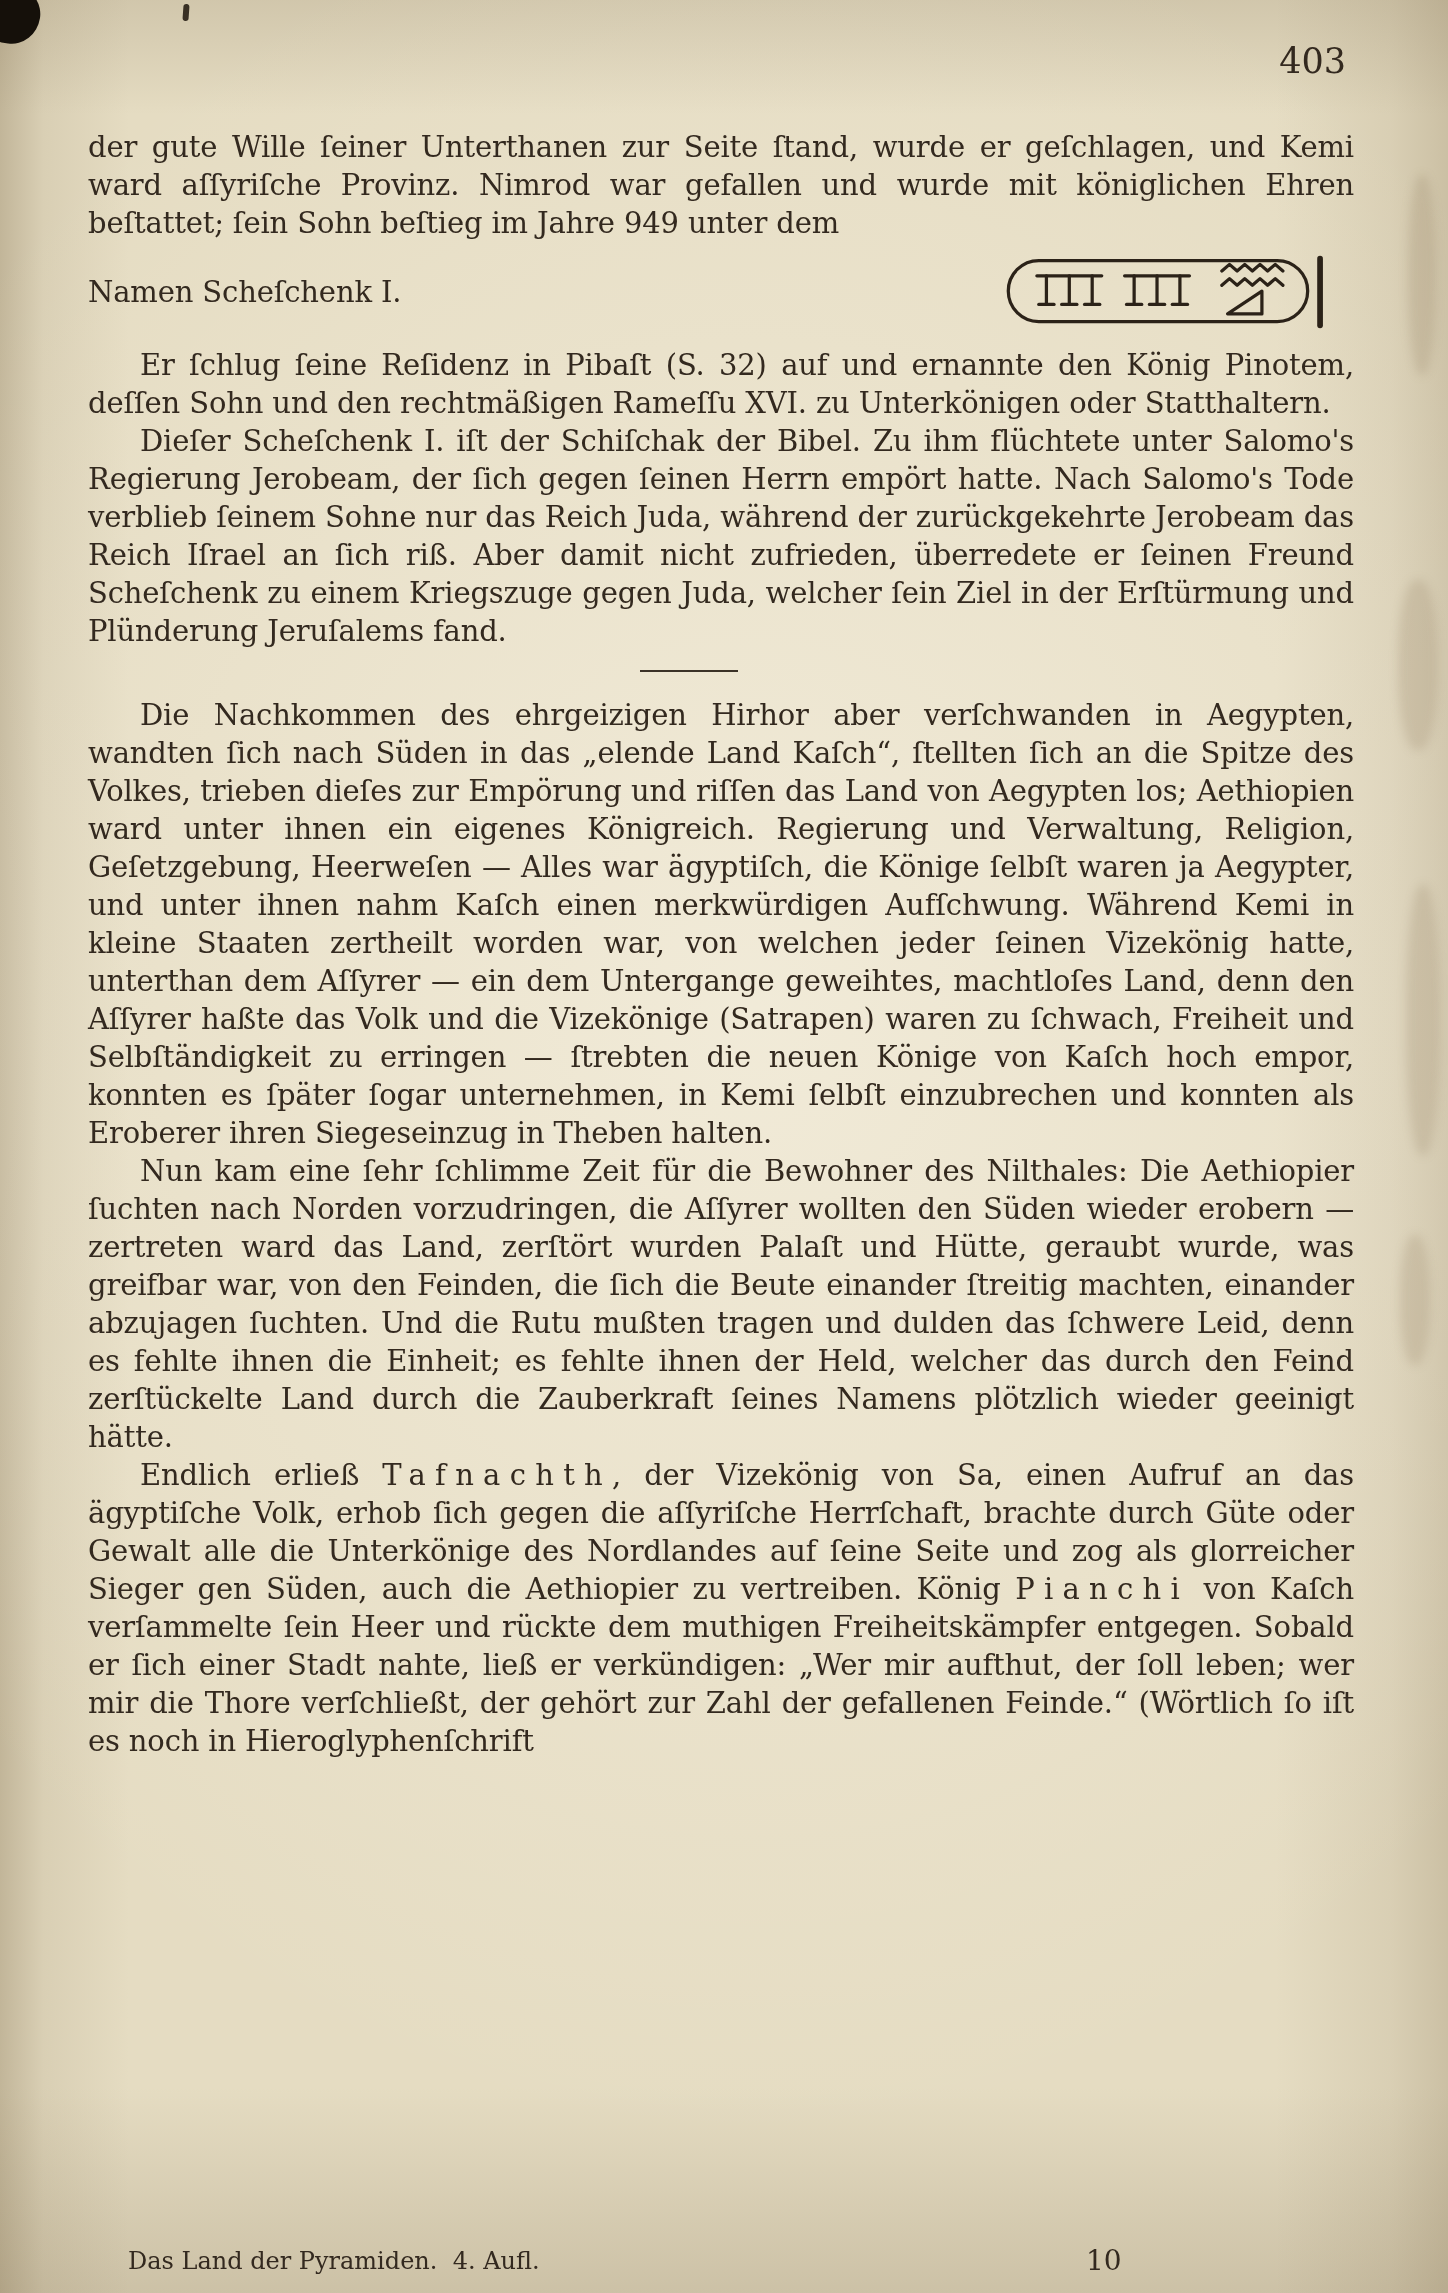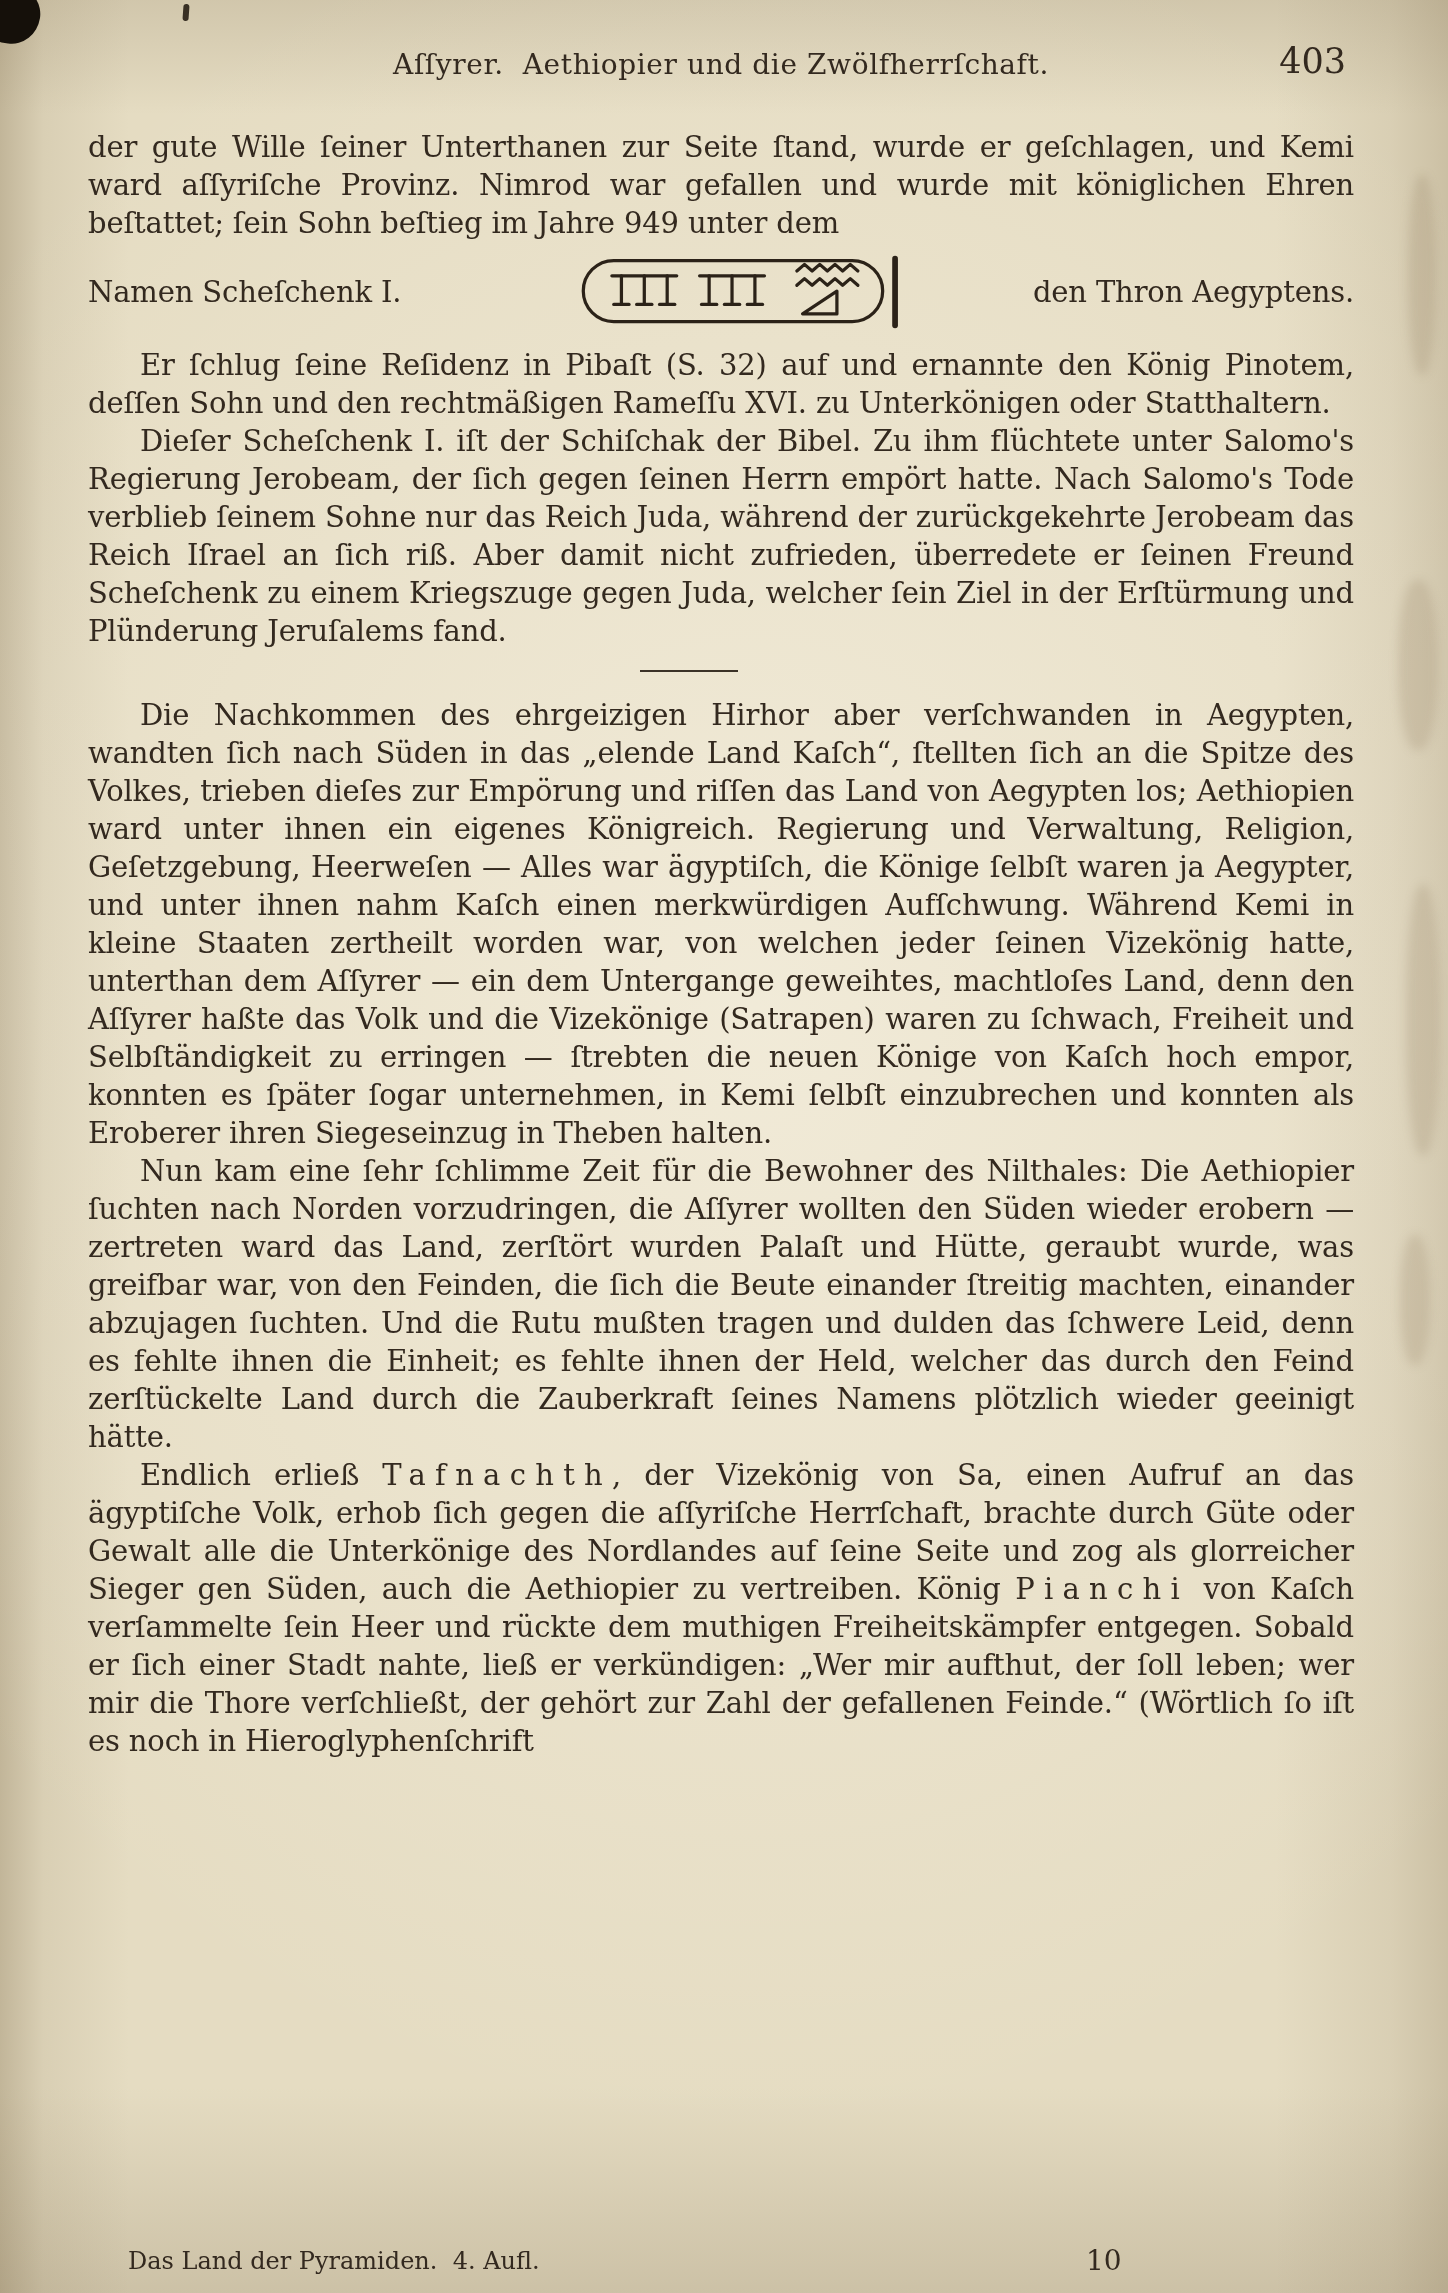--- a/index.html
+++ b/index.html
@@ -116,21 +116,20 @@
 <div class="page">
 
   <div class="ink-blob"></div>
   <div class="ink-dash"></div>
   <div class="smudge s1"></div>
   <div class="smudge s2"></div>
   <div class="smudge s3"></div>
   <div class="smudge s4"></div>
 
   <header class="page-header">
-    <div class="header-title">Aſſyrer.  Aethiopier und die Zwölfherrſchaft.</div>
     <div class="page-number">403</div>
   </header>
 
   <main class="body-text">
 
     <p class="para"><span>der gute Wille ſeiner Unterthanen zur Seite ſtand, wurde er geſchlagen, und Kemi ward aſſyriſche Provinz. Nimrod war gefallen und wurde mit königlichen Ehren beſtattet; ſein Sohn beſtieg im Jahre 949 unter dem</span></p>
 
     <div class="cartouche-line">
       <span class="c-before">Namen Scheſchenk I.</span>
       <svg class="cartouche" viewBox="0 0 368 86" width="352" height="82" aria-hidden="true">
@@ -153,21 +152,20 @@
             <line x1="162" y1="26" x2="162" y2="56"></line>
               <line x1="154" y1="56" x2="170" y2="56"></line>
             <line x1="186" y1="26" x2="186" y2="56"></line>
               <line x1="178" y1="56" x2="194" y2="56"></line>
           </g>
           <polyline points="230,21 238,14 246,21 254,14 262,21 270,14 278,21 286,14 294,21"></polyline>
           <polyline points="230,36 238,29 246,36 254,29 262,36 270,29 278,36 286,29 294,36"></polyline>
           <polygon points="236,66 272,66 272,42"></polygon>
         </g>
       </svg>
-      <span class="c-after">den Thron Aegyptens.</span>
     </div>
 
     <p class="para indent"><span>Er ſchlug ſeine Reſidenz in Pibaſt (S. 32) auf und ernannte den König Pinotem, deſſen Sohn und den rechtmäßigen Rameſſu XVI. zu Unterkönigen oder Statthaltern.</span></p>
     <p class="para indent"><span>Dieſer Scheſchenk I. iſt der Schiſchak der Bibel. Zu ihm flüchtete unter Salomo's Regierung Jerobeam, der ſich gegen ſeinen Herrn empört hatte. Nach Salomo's Tode verblieb ſeinem Sohne nur das Reich Juda, während der zurückgekehrte Jerobeam das Reich Iſrael an ſich riß. Aber damit nicht zufrieden, überredete er ſeinen Freund Scheſchenk zu einem Kriegszuge gegen Juda, welcher ſein Ziel in der Erſtürmung und Plünderung Jeruſalems fand.</span></p>
 
     <div class="divider-wrap">
       <div class="divider-line"></div>
     </div>
 
     <p class="para indent"><span>Die Nachkommen des ehrgeizigen Hirhor aber verſchwanden in Aegypten, wandten ſich nach Süden in das „elende Land Kaſch“, ſtellten ſich an die Spitze des Volkes, trieben dieſes zur Empörung und riſſen das Land von Aegypten los; Aethiopien ward unter ihnen ein eigenes Königreich. Regierung und Verwaltung, Religion, Geſetzgebung, Heerweſen — Alles war ägyptiſch, die Könige ſelbſt waren ja Aegypter, und unter ihnen nahm Kaſch einen merkwürdigen Aufſchwung. Während Kemi in kleine Staaten zertheilt worden war, von welchen jeder ſeinen Vizekönig hatte, unterthan dem Aſſyrer — ein dem Untergange geweihtes, machtloſes Land, denn den Aſſyrer haßte das Volk und die Vizekönige (Satrapen) waren zu ſchwach, Freiheit und Selbſtändigkeit zu erringen — ſtrebten die neuen Könige von Kaſch hoch empor, konnten es ſpäter ſogar unternehmen, in Kemi ſelbſt einzubrechen und konnten als Eroberer ihren Siegeseinzug in Theben halten.</span></p>

